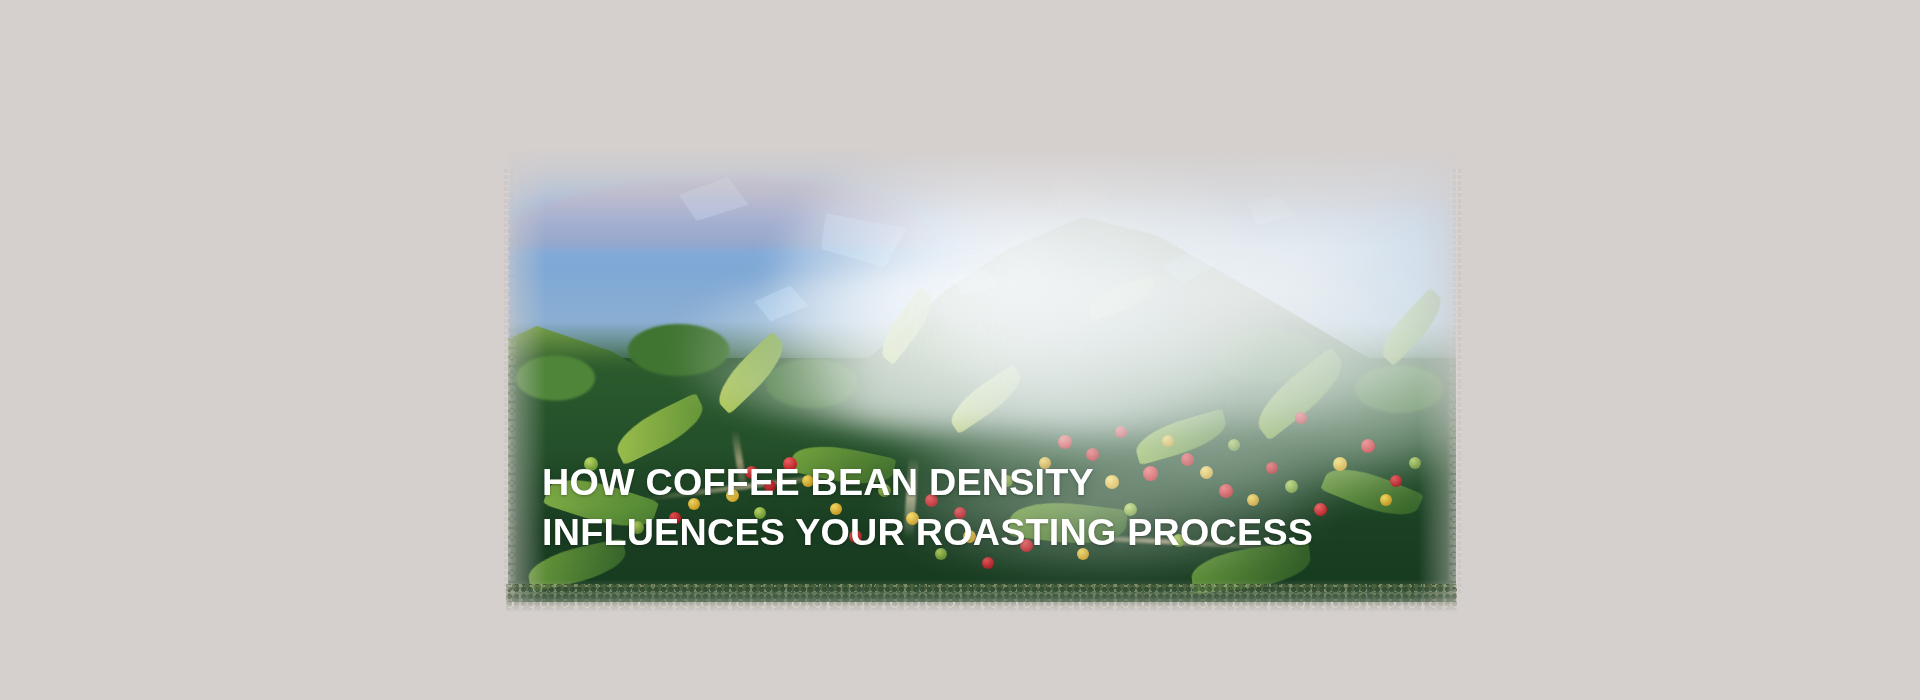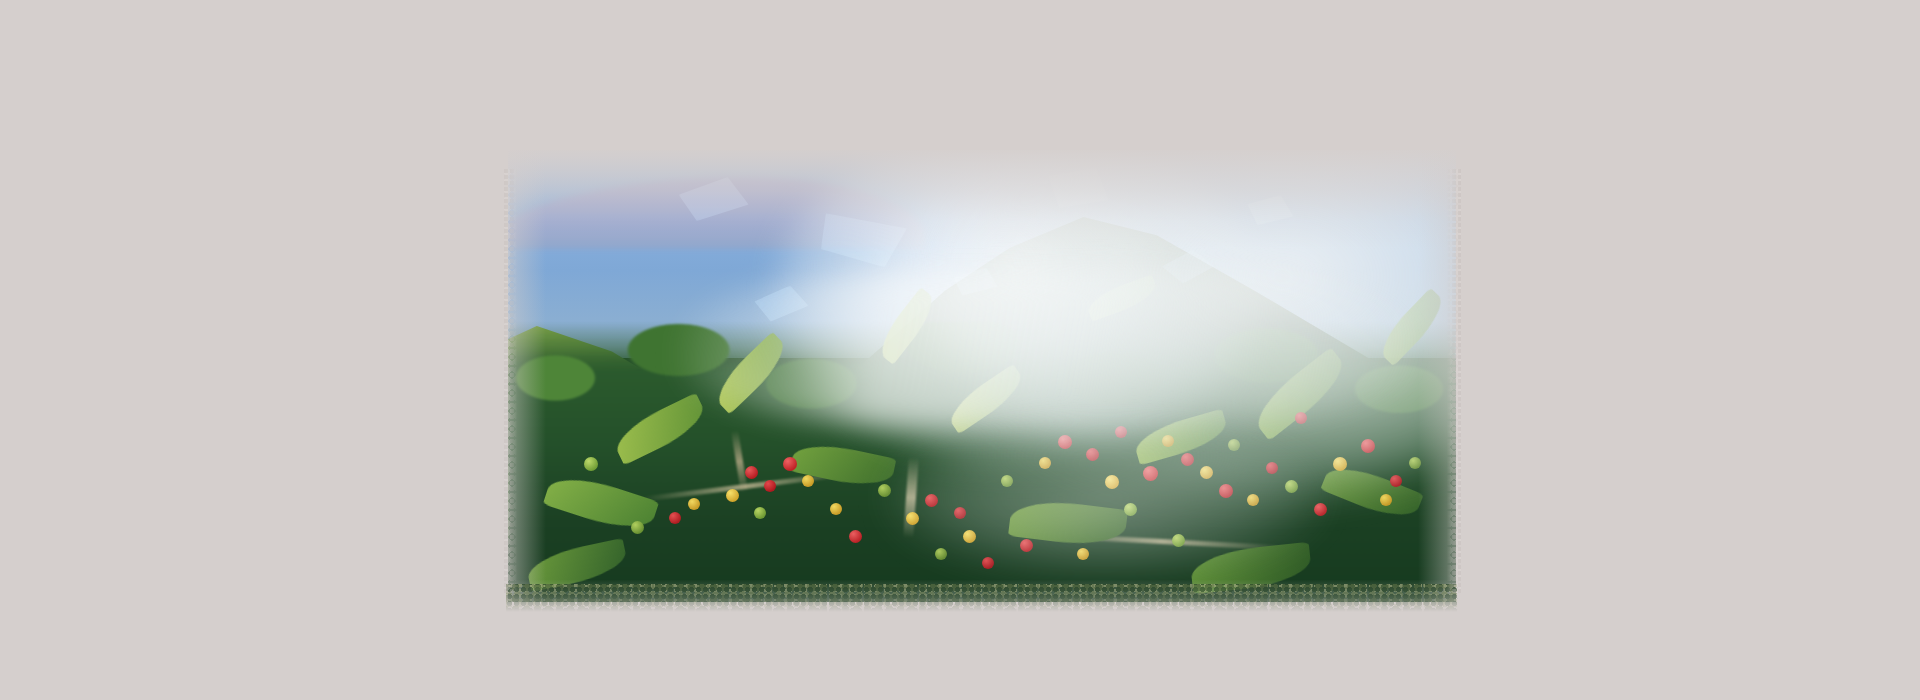--- a/index.html
+++ b/index.html
@@ -428,13 +428,17 @@
 
       <div class="top-wash"></div>
       <div class="edge-fade"></div>
     </div>
   </div>
 
   <div class="deckle-bottom"></div>
   <div class="deckle-left"></div>
   <div class="deckle-right"></div>
 
+  <div id="headline">
+    <span class="line">HOW COFFEE BEAN DENSITY</span>
+    <span class="line">INFLUENCES YOUR ROASTING PROCESS</span>
+  </div>
 </div>
 
 </body></html>

